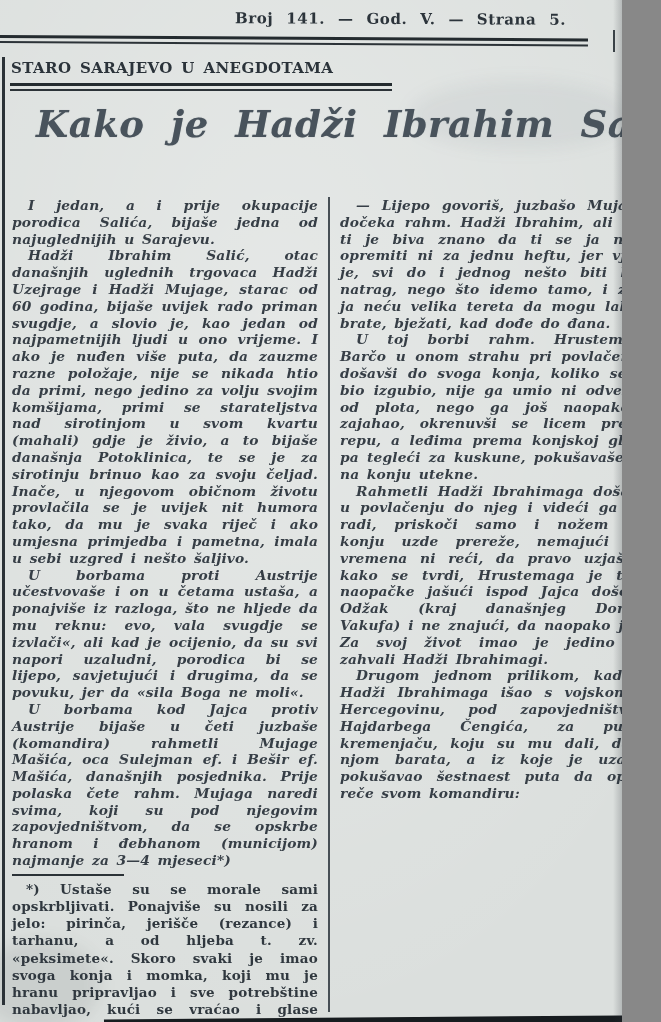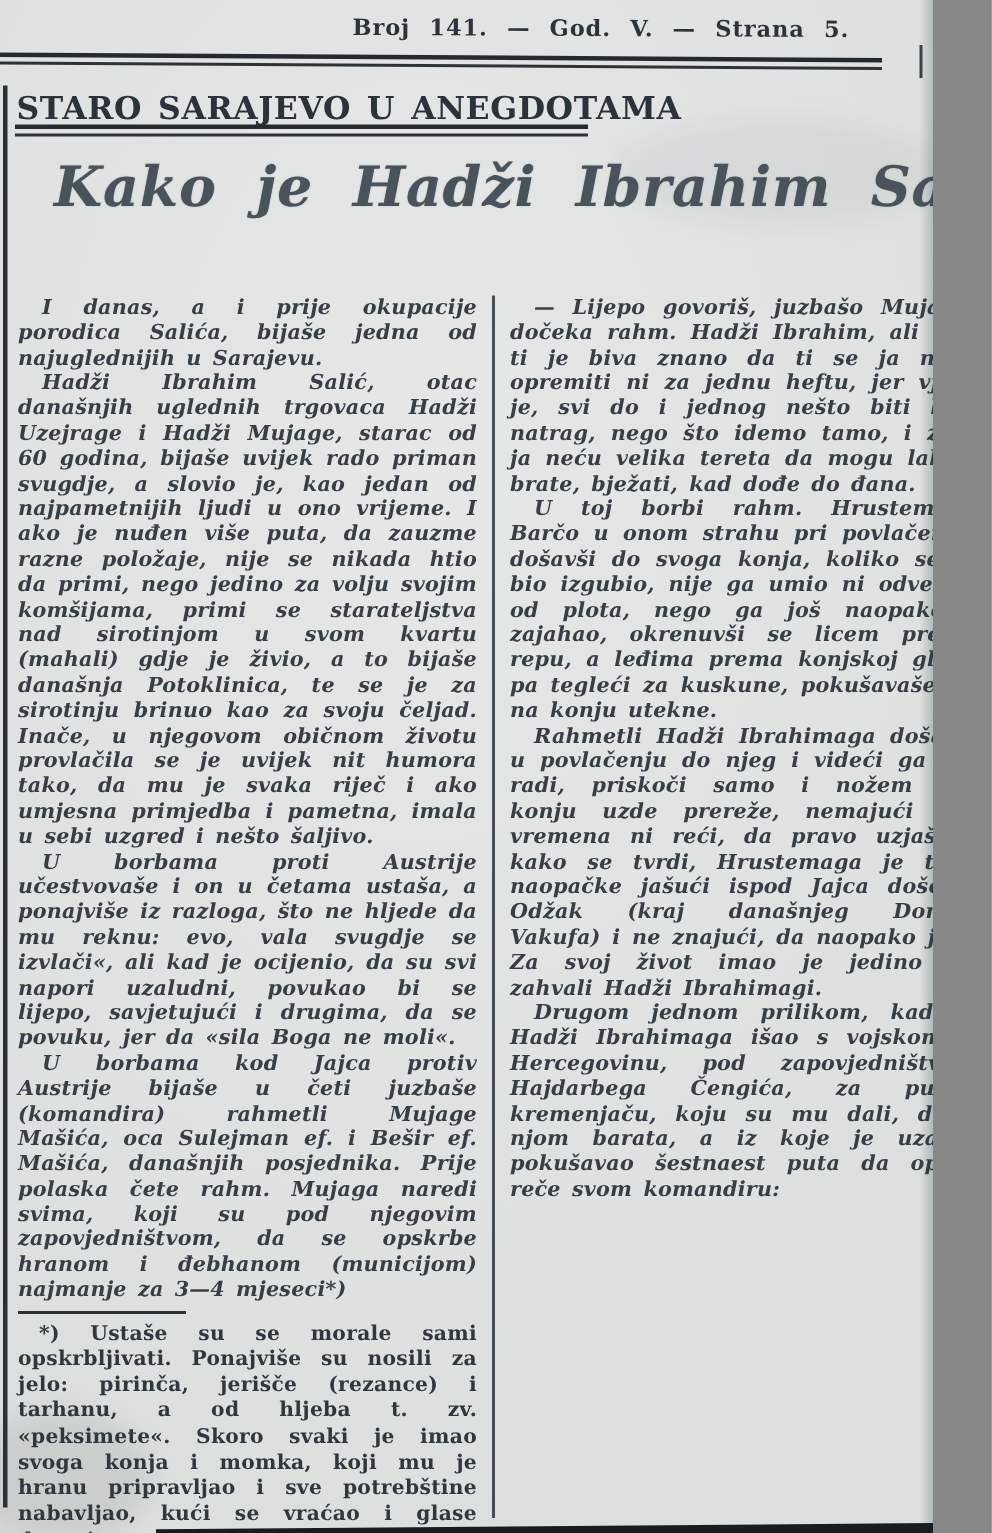--- a/index.html
+++ b/index.html
@@ -34,21 +34,21 @@
   }
   .corner-tick{position:absolute;right:7px;top:30px;width:2px;height:22px;background:#3a4247;}
 
   
   .left-rule{position:absolute;left:2px;top:57px;width:2.5px;height:948px;background:#2b3237;}
 
   
   .kicker{
     position:absolute;left:11px;top:59px;width:382px;
     font-family:"DejaVu Serif","Liberation Serif",serif;
-    font-size:21px;font-weight:bold;letter-spacing:.4px;word-spacing:3px;color:#2b333a;
+    font-size:15px;font-weight:bold;letter-spacing:.4px;word-spacing:3px;color:#2b333a;
     white-space:nowrap;
   }
   .kicker-rule{
     position:absolute;left:10px;top:83px;width:382px;height:3px;
     border-top:3px solid #242b2f;border-bottom:2px solid #2c3338;
   }
 
   
   .headline{
     position:absolute;left:0;top:101px;width:661px;text-align:left;
@@ -101,23 +101,23 @@
 
   <div class="kicker">STARO SARAJEVO U ANEGDOTAMA</div>
   <div class="kicker-rule"></div>
 
   <div class="headline">
     <div>Kako je Hadži Ibrahim Salić</div>
   </div>
 
   <div class="col col-left">
     <div>
-        <p>I danas, a i prije okupacije porodica Salića, bijaše jedna od najuglednijih u Sarajevu.</p>
+        <p>I jedan, a i prije okupacije porodica Salića, bijaše jedna od najuglednijih u Sarajevu.</p>
         <p>Hadži Ibrahim Salić, otac današnjih uglednih trgovaca Hadži Uzejrage i Hadži Mujage, starac od 60 godina, bijaše uvijek rado priman svugdje, a slovio je, kao jedan od najpametnijih ljudi u ono vrijeme. I ako je nuđen više puta, da zauzme razne položaje, nije se nikada htio da primi, nego jedino za volju svojim komšijama, primi se starateljstva nad sirotinjom u svom kvartu (mahali) gdje je živio, a to bijaše današnja Potoklinica, te se je za sirotinju brinuo kao za svoju čeljad. Inače, u njegovom običnom životu provlačila se je uvijek nit humora tako, da mu je svaka riječ i ako umjesna primjedba i pametna, imala u sebi uzgred i nešto šaljivo.</p>
-        <p>U borbama proti Austrije učestvovaše i on u četama ustaša, a ponajviše iz razloga, što ne hljede da mu reknu: evo, vala svugdje se izvlači«, ali kad je ocijenio, da su svi napori uzaludni, povukao bi se lijepo, savjetujući i drugima, da se povuku, jer da «sila Boga ne moli«.</p>
+        <p>U borbama proti Austrije učestvovaše i on u četama ustaša, a ponajviše iz razloga, što ne hljede da mu reknu: evo, vala svugdje se izvlači«, ali kad je ocijenio, da su svi napori uzaludni, porodica bi se lijepo, savjetujući i drugima, da se povuku, jer da «sila Boga ne moli«.</p>
         <p>U borbama kod Jajca protiv Austrije bijaše u četi juzbaše (komandira) rahmetli Mujage Mašića, oca Sulejman ef. i Bešir ef. Mašića, današnjih posjednika. Prije polaska čete rahm. Mujaga naredi svima, koji su pod njegovim zapovjedništvom, da se opskrbe hranom i đebhanom (municijom) najmanje za 3—4 mjeseci*)</p>
       </div>
     <div class="footnote-rule"></div>
     <div class="footnote">
       <p>*) Ustaše su se morale sami opskrbljivati. Ponajviše su nosili za jelo: pirinča, jerišče (rezance) i tarhanu, a od hljeba t. zv. «peksimete«. Skoro svaki je imao svoga konja i momka, koji mu je hranu pripravljao i sve potrebštine nabavljao, kući se vraćao i glase donosio.</p>
     </div>
   </div>
 
   <div class="col-divider"></div>
 

